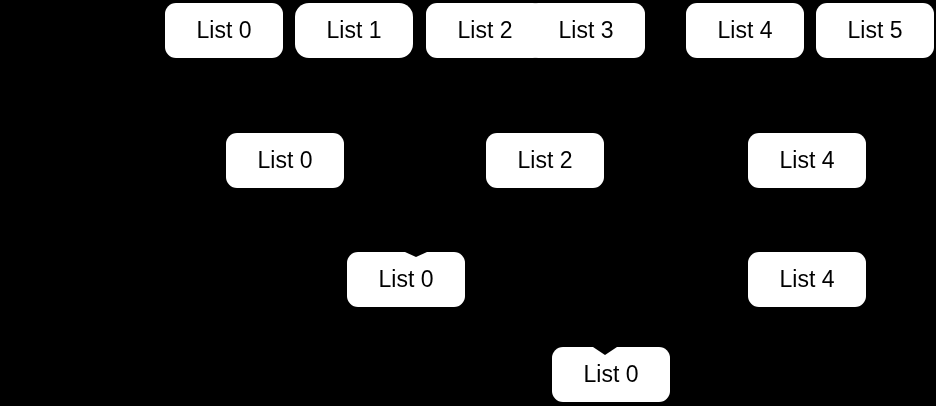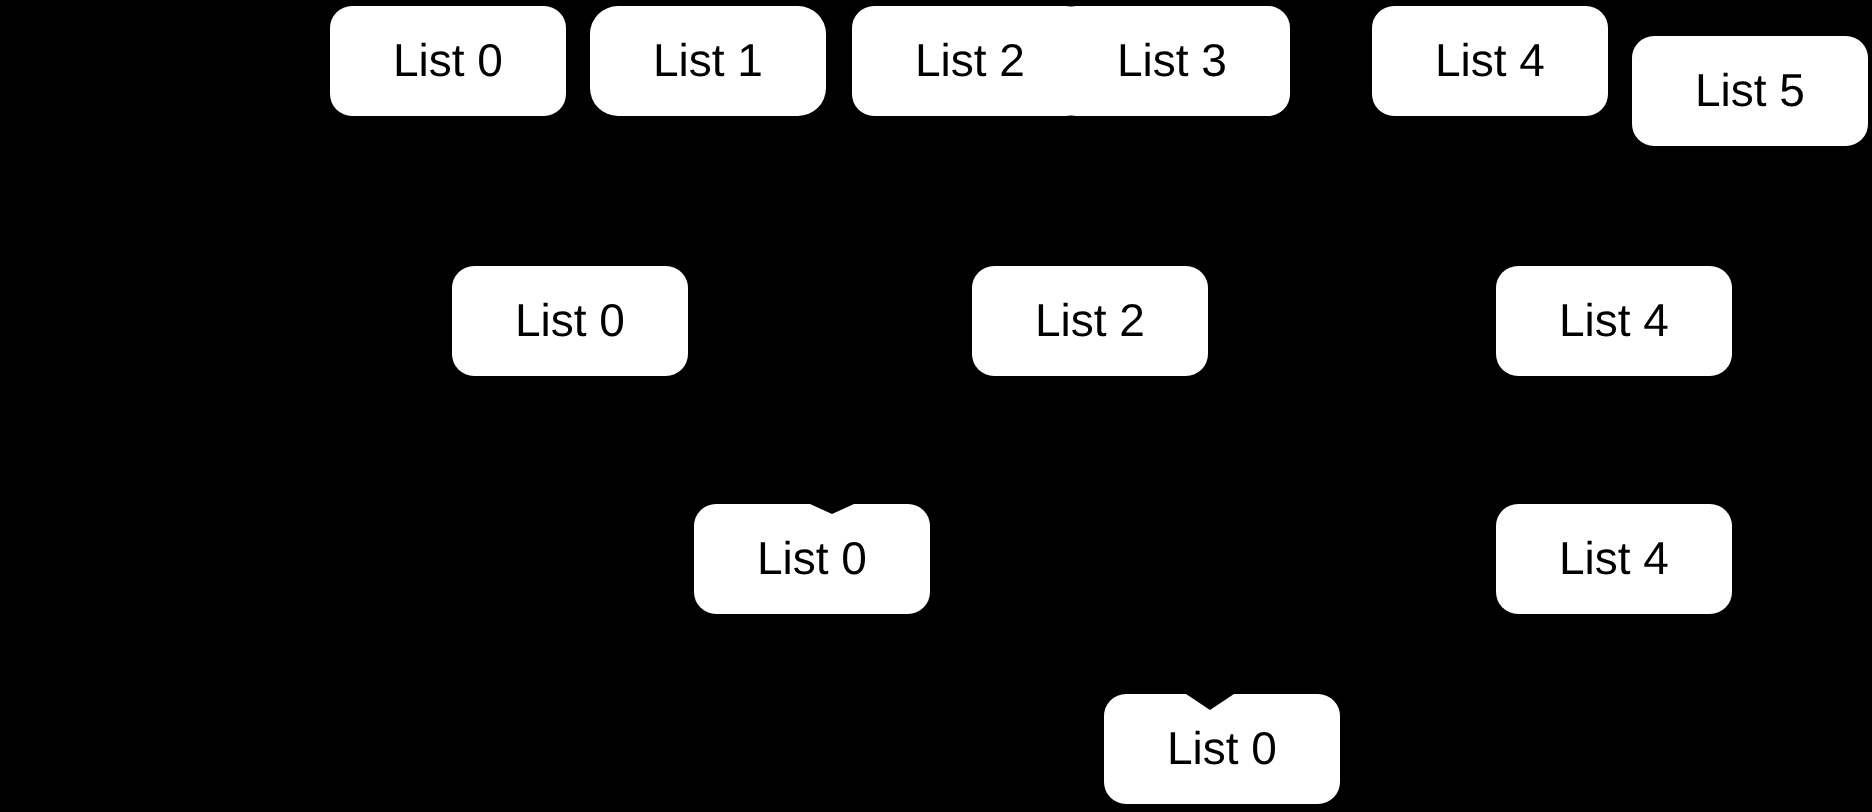--- a/index.html
+++ b/index.html
@@ -32,21 +32,21 @@
     font-size: 23px;
     color: var(--node-text);
     box-sizing: border-box;
   }
   
   .r0c0 { left: 165px; top: 3px; }
   .r0c1 { left: 295px; top: 3px; border-radius: 14px; }
   .r0c2 { left: 426px; top: 3px; }
   .r0c3 { left: 527px; top: 3px; }
   .r0c4 { left: 686px; top: 3px; }
-  .r0c5 { left: 816px; top: 18px; }
+  .r0c5 { left: 816px; top: 3px; }
   
   .r1c0 { left: 226px; top: 133px; }
   .r1c1 { left: 486px; top: 133px; }
   .r1c2 { left: 748px; top: 133px; }
   
   .r2c0 { left: 347px; top: 252px; }
   .r2c1 { left: 748px; top: 252px; }
   
   .r3c0 { left: 552px; top: 347px; }
   

